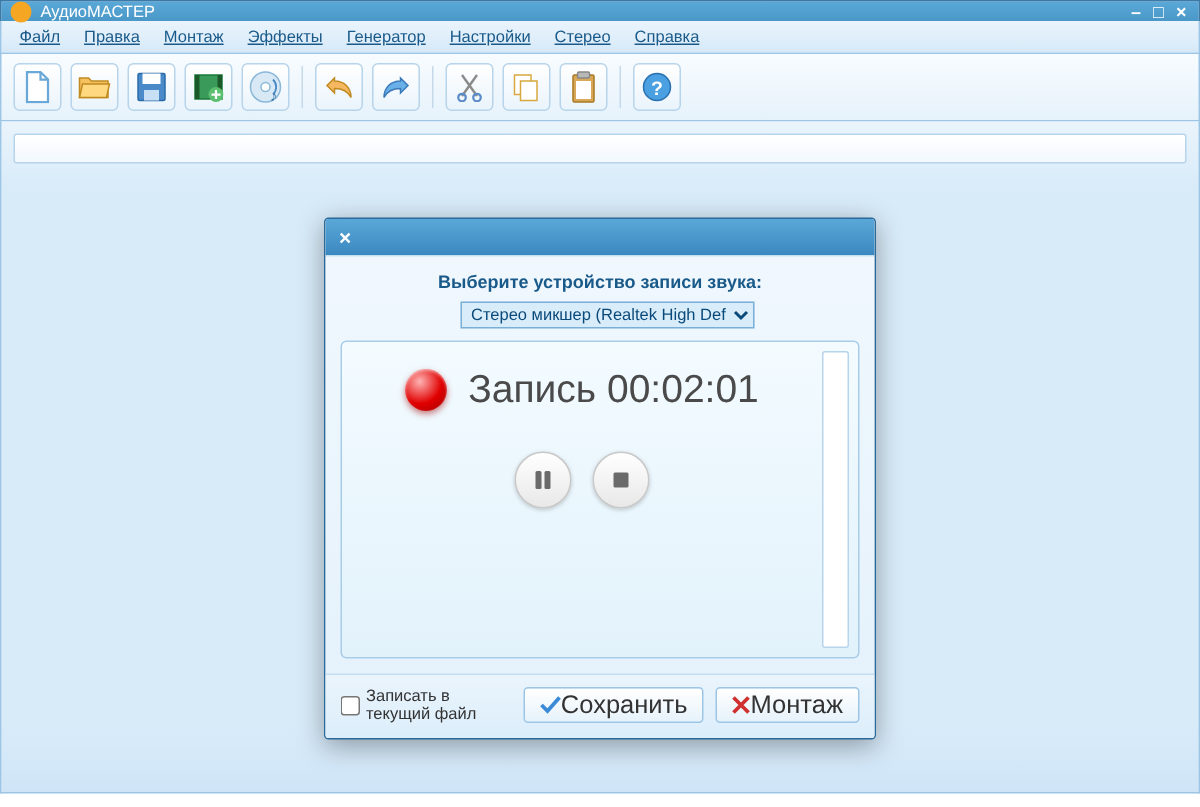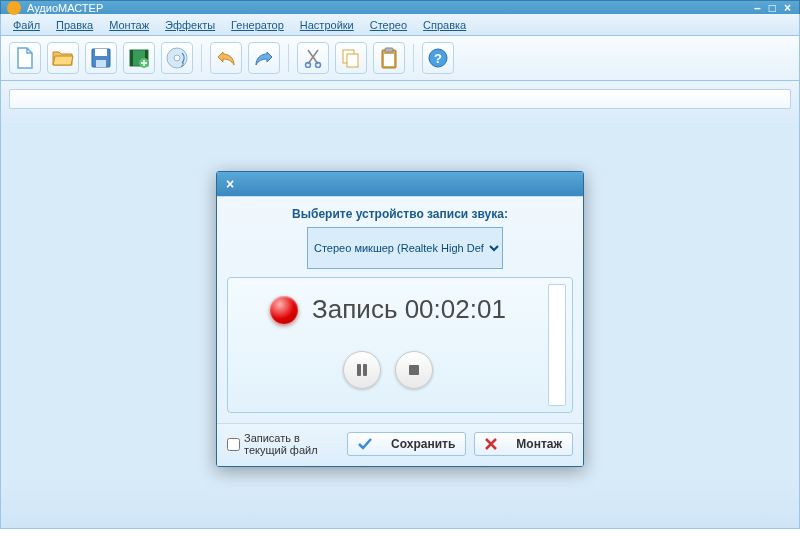--- a/index.html
+++ b/index.html
@@ -27,35 +27,35 @@
   .track-strip { height: 20px; background: linear-gradient(#fff, #f2f8fd); border: 1px solid #b8d4ea; border-radius: 2px; }
   .content-flex { display: flex; align-items: center; justify-content: center; height: 420px; }
   
   
   .dialog { width: 368px; background: #fff; border: 1px solid #2a6a9a; border-radius: 3px; box-shadow: 0 4px 18px rgba(0,0,0,.35); overflow: hidden; }
   .dialog-title { height: 24px; background: linear-gradient(#5aa8d8, #3a88c0); color: #fff; display: flex; align-items: center; padding: 0 6px; font-size: 11px; }
   .dialog-title .dt-text { flex: 1; }
   .dialog-title .dt-close { cursor: pointer; font-weight: bold; font-size: 14px; padding: 0 3px; }
   .dialog-body { background: linear-gradient(#f0f8fe, #e4f1fb); border-top: 1px solid #c5ddf0; }
   .device-row { padding: 10px 10px 8px; display: flex; align-items: center; gap: 6px; font-size: 12px; color: #1a5a8a; font-weight: bold; flex-direction: column; }
-  .device-row select { flex: 1; font-size: 11px; border: 1px solid #7ab0d8; background: #d8ecfa; color: #0a4a7a; padding: 13px 2px; height: 20px; margin-left: 10px; }
-  
-  .record-panel { margin: 0 10px 10px; background: linear-gradient(#f3fbff, #e2f2fb); border: 1px solid #a8cde8; border-radius: 4px; height: 136px; display: flex; }
+  .device-row select { flex: 1; font-size: 11px; border: 1px solid #7ab0d8; background: #d8ecfa; color: #0a4a7a; padding: 1px 2px; height: 20px; margin-left: 10px; }
+  
+  .record-panel { margin: 0 10px 10px; background: linear-gradient(#f3fbff, #e2f2fb); border: 1px solid #a8cde8; border-radius: 4px; height: 212px; display: flex; }
   .rec-main { flex: 1; display: flex; flex-direction: column; align-items: center; padding-top: 16px; }
   .rec-row { display: flex; align-items: center; gap: 14px; }
   .rec-indicator { width: 28px; height: 28px; border-radius: 50%; background: radial-gradient(circle at 35% 30%, #ffb3b3, #e00000 55%, #a00000); box-shadow: 0 2px 4px rgba(160,0,0,.5), inset 0 1px 2px rgba(255,255,255,.6); }
   .rec-text { font-size: 26px; color: #4a4a4a; font-family: Arial, sans-serif; }
   .rec-controls { display: flex; gap: 14px; margin-top: 26px; }
   .ctrl-btn { width: 38px; height: 38px; border-radius: 50%; background: linear-gradient(#fff, #e8e8e8); border: 1px solid #c8c8c8; display: flex; align-items: center; justify-content: center; cursor: pointer; box-shadow: 0 1px 3px rgba(0,0,0,.2); }
   .level-meter { width: 18px; background: #fff; border: 1px solid #b8d4ea; margin: 6px 6px 6px 0; border-radius: 2px; }
   
   .dialog-footer { display: flex; align-items: center; padding: 8px 10px 10px; gap: 8px; background: linear-gradient(#eaf4fc, #dceefb); border-top: 1px solid #c5ddf0; }
   .chk-row { display: flex; align-items: center; gap: 4px; flex: 1; font-size: 11px; color: #333; }
   .chk-row input { width: 13px; height: 13px; }
-  .dlg-btn { height: 24px; padding: 0 10px; border: 1px solid #9cc5e6; border-radius: 3px; background: linear-gradient(#fff, #e6f2fb); display: flex; align-items: center; gap: 19px; cursor: pointer; font-size: 12px; color: #333; font-weight: bold; }
+  .dlg-btn { height: 24px; padding: 0 10px; border: 1px solid #9cc5e6; border-radius: 3px; background: linear-gradient(#fff, #e6f2fb); display: flex; align-items: center; gap: 0; cursor: pointer; font-size: 17px; color: #333; }
   
   svg { display: block; }
 </style>
 </head>
 <body>
 
 <div class="titlebar">
   <span class="logo"></span>
   <span class="title">АудиоМАСТЕР</span>
   <div class="win-btns">

